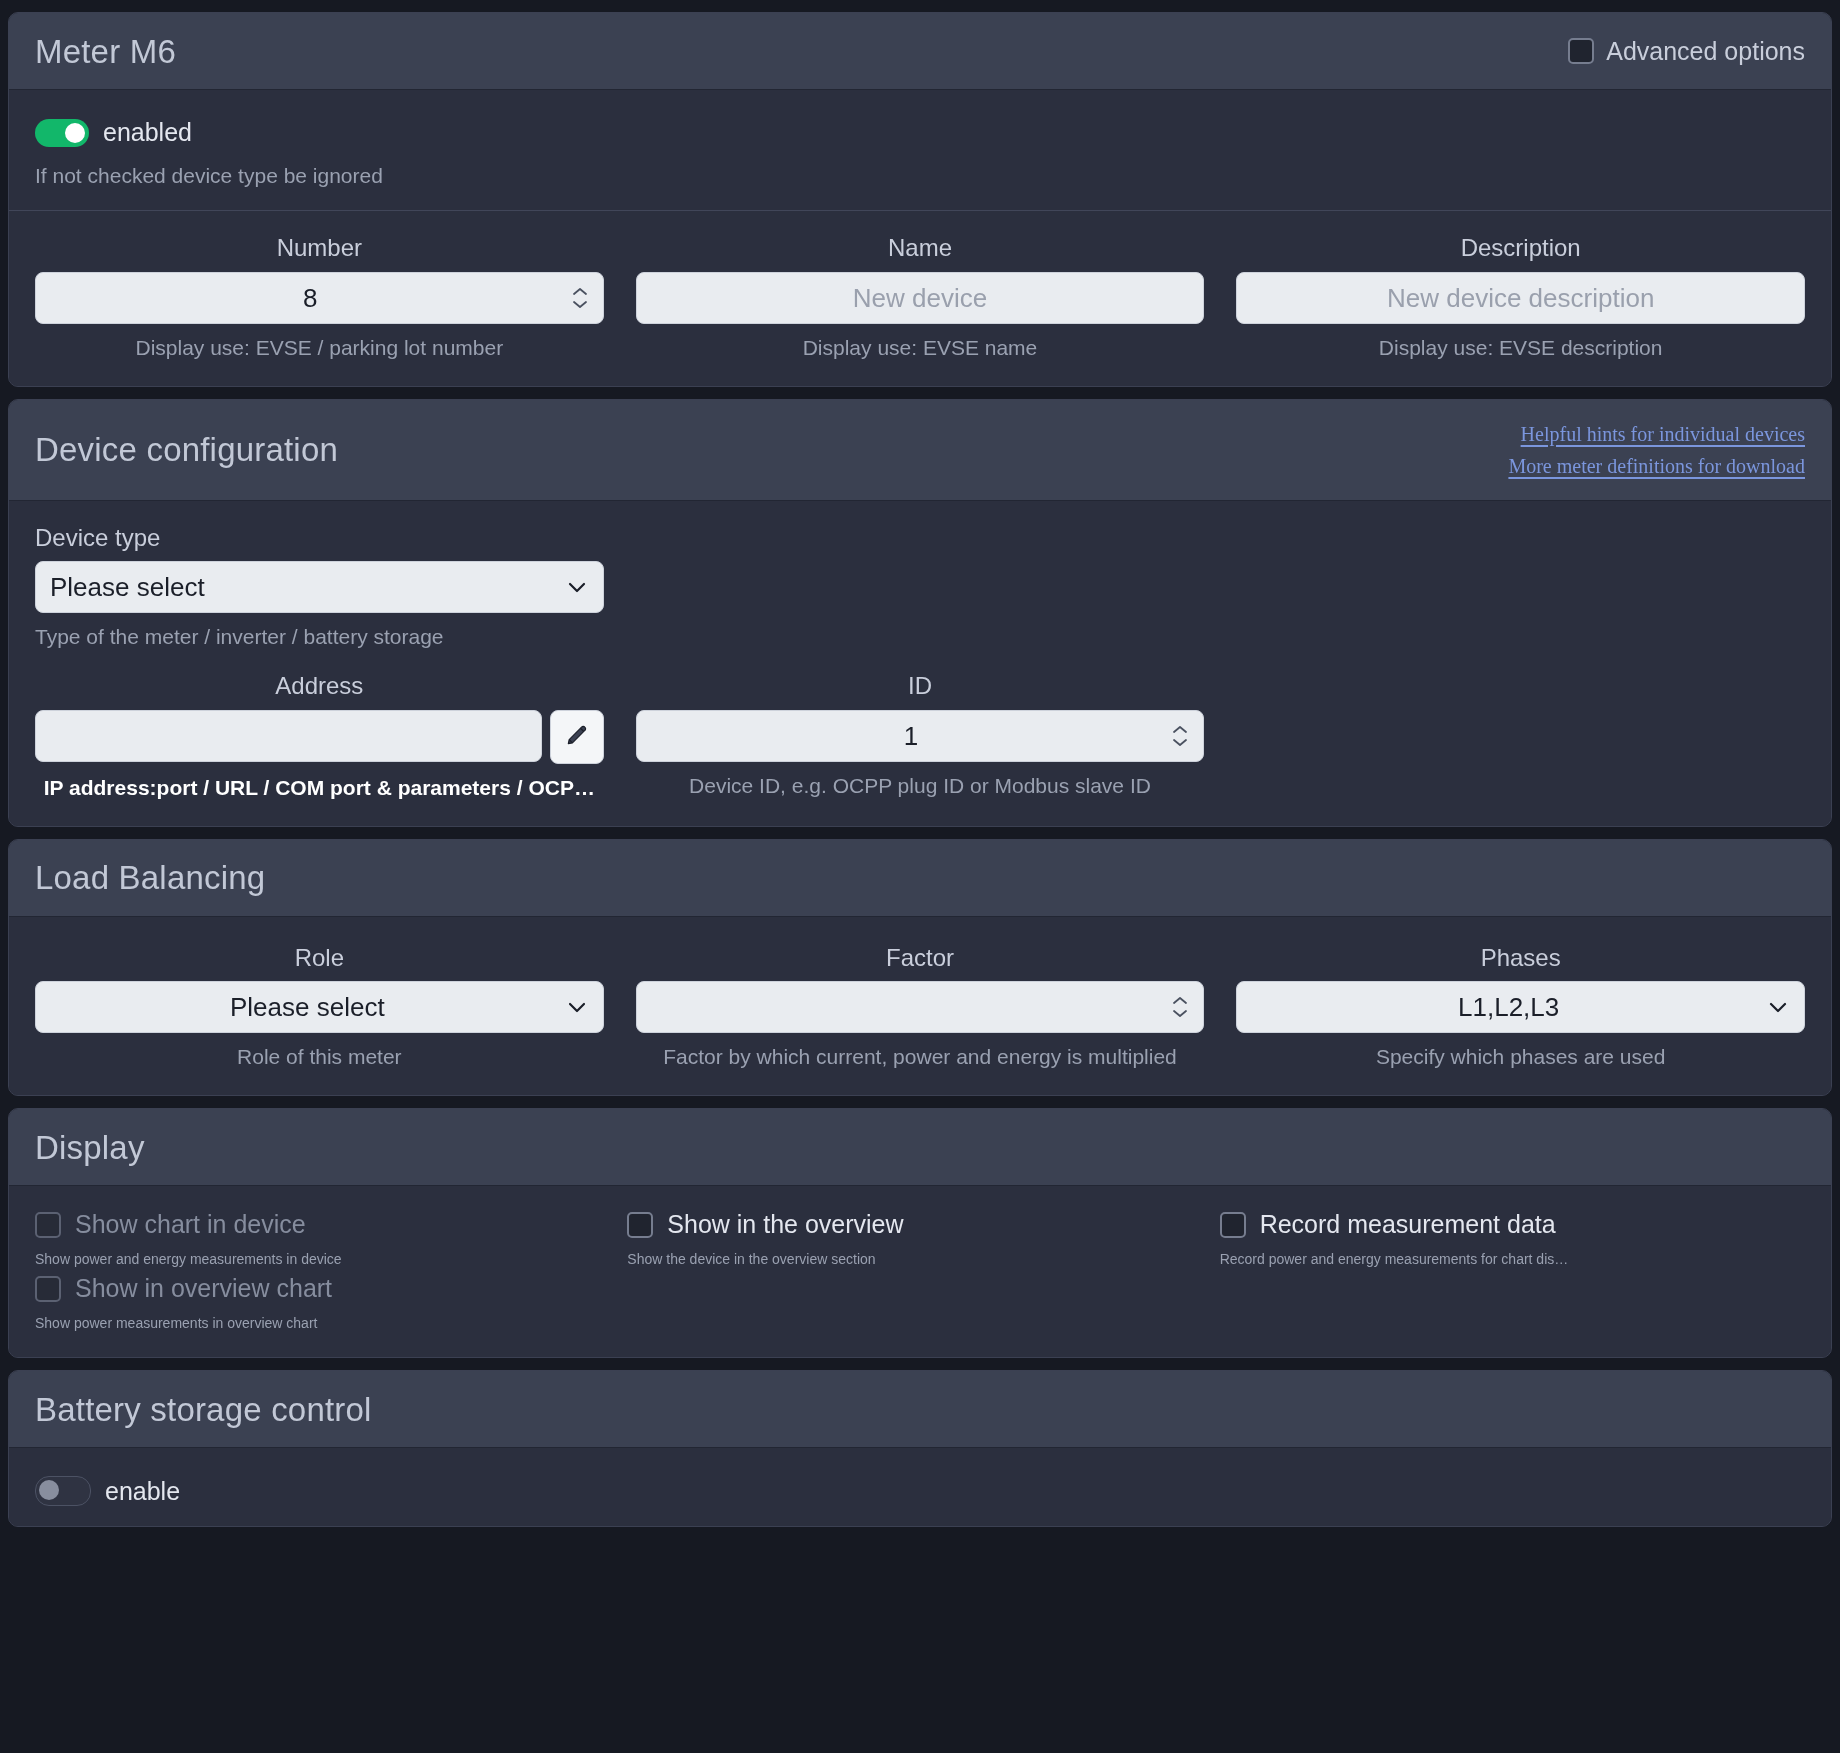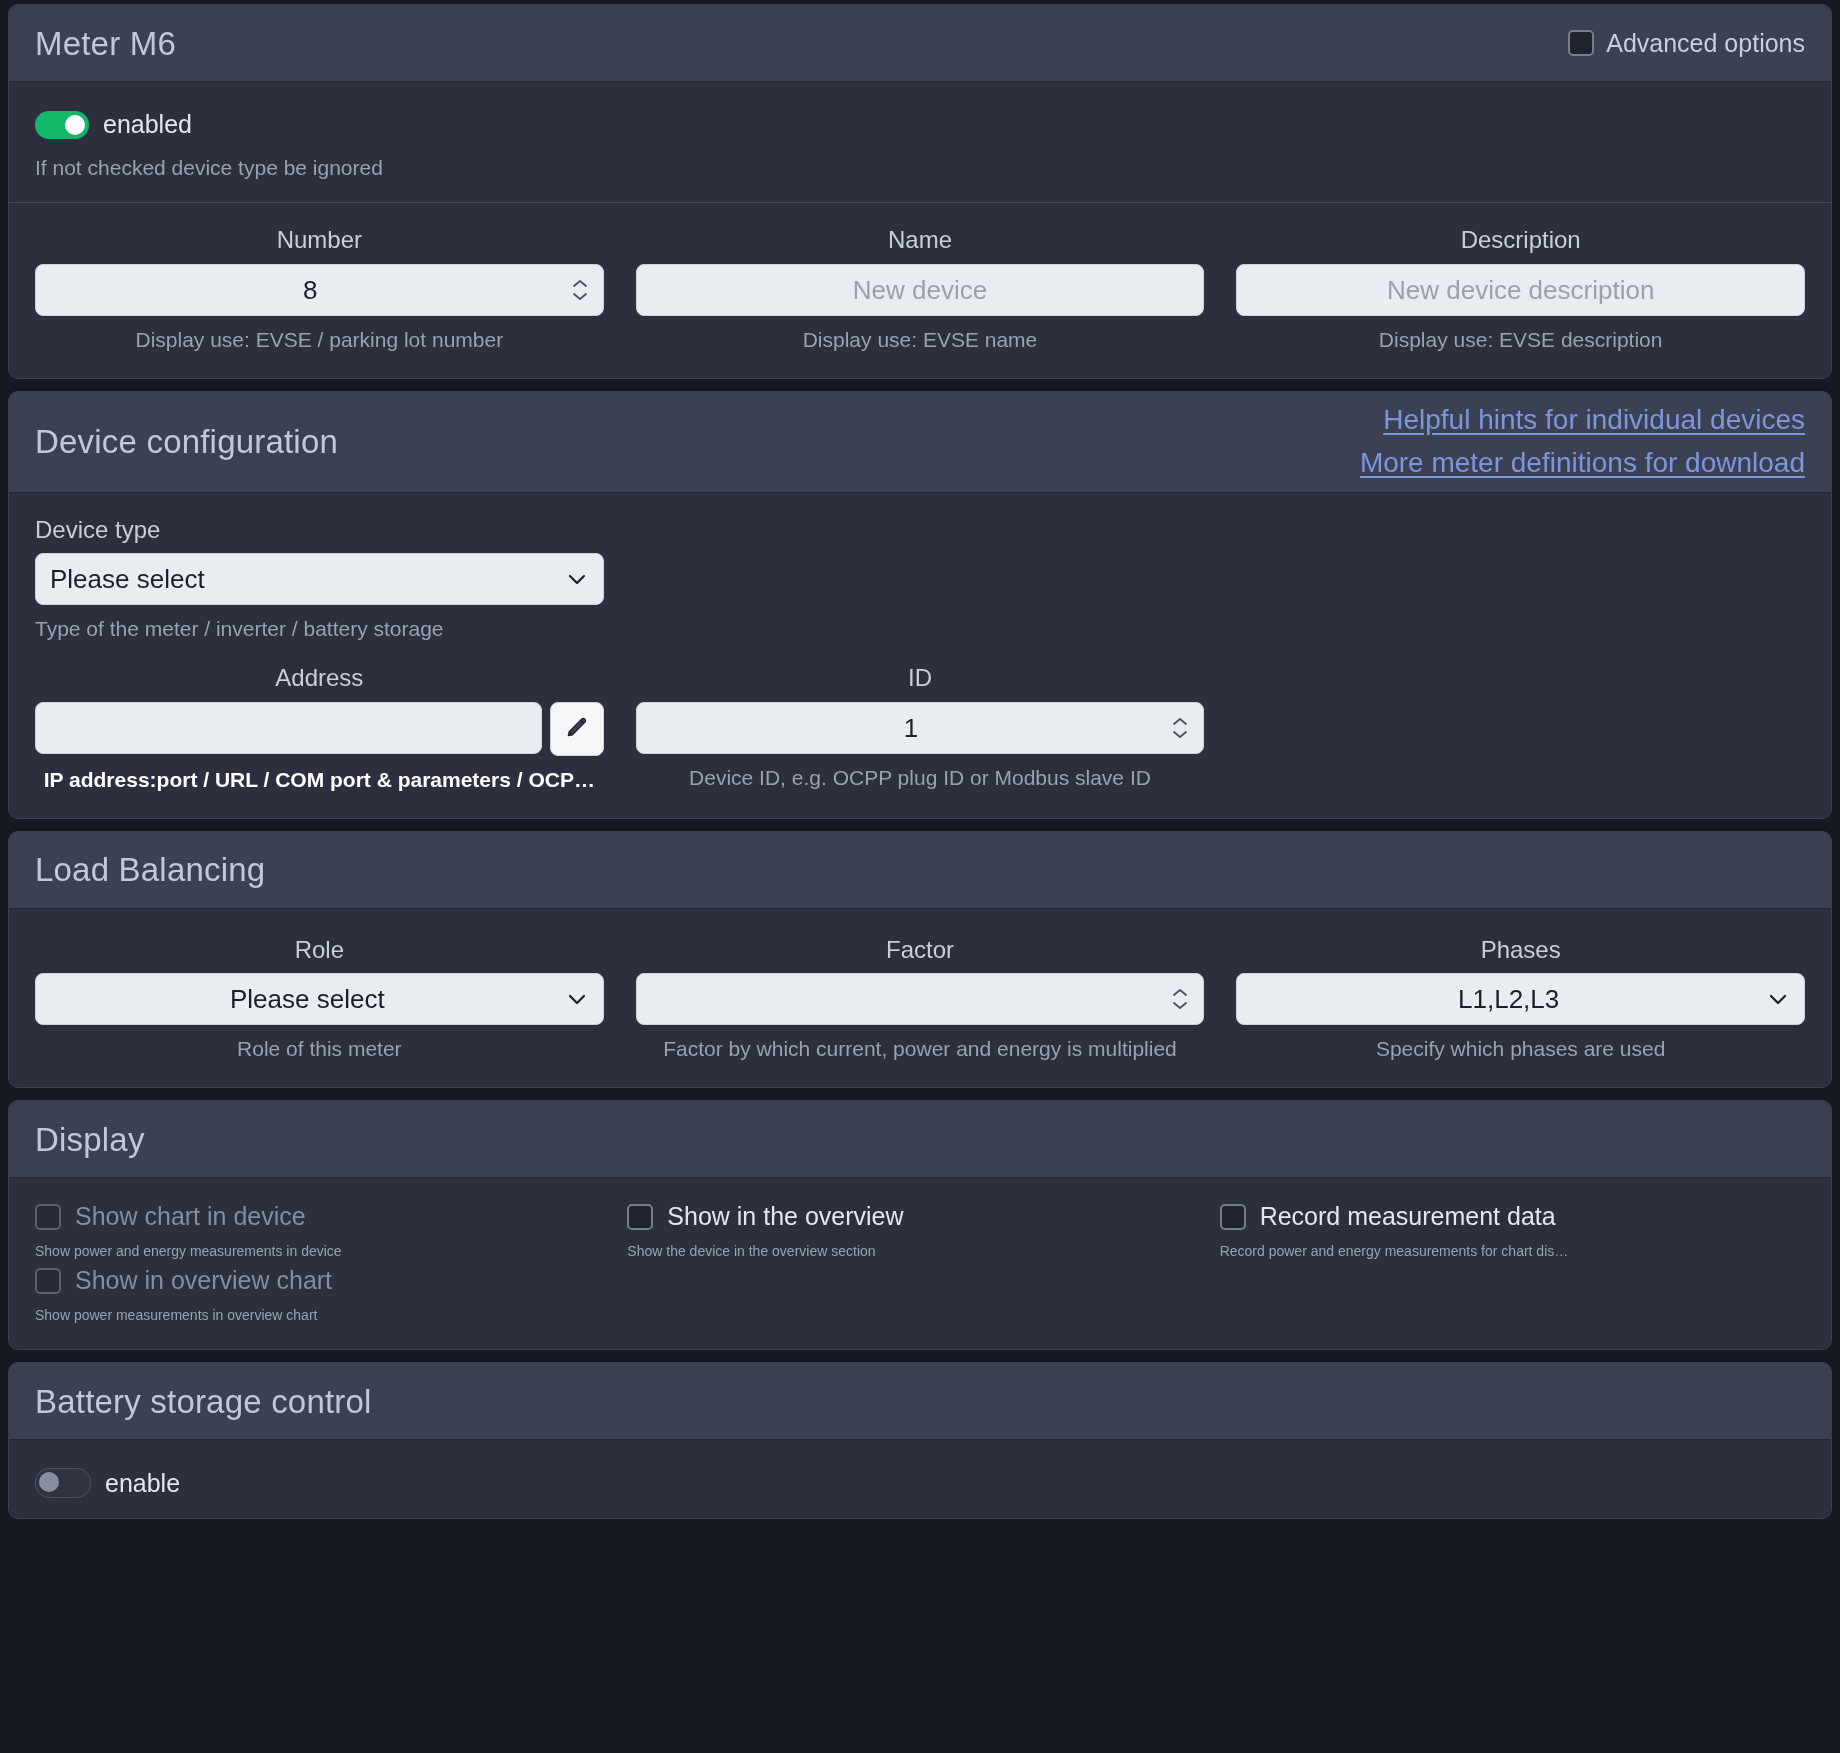--- a/index.html
+++ b/index.html
@@ -27,21 +27,21 @@
 
   
   .card {
     background: #2b2f3e;
     border-radius: 10px;
     border: 1px solid #3b4052;
     overflow: hidden;
     margin-bottom: 12px;
     flex: none;
   }
-  .card.first { margin-top: 4px; }
+  .card.first { margin-top: 12px; }
 
   .card-header {
     background: #3b4152;
     padding: 0 26px;
     height: 76px;
     display: flex;
     align-items: center;
     justify-content: space-between;
     border-bottom: 1px solid #222633;
   }
@@ -212,25 +212,26 @@
 
   
   .links {
     display: flex;
     flex-direction: column;
     align-items: flex-end;
     gap: 6px;
   }
   .link {
     color: #7b96dd;
-    font-size: 28px;
+    font-size: 20px;
     text-decoration: underline;
     text-underline-offset: 4px;
     cursor: pointer;
     line-height: 1.3;
+    font-family: Liberation Serif, serif;
   }
 
   
   .cb-row {
     display: flex;
     align-items: center;
     gap: 14px;
   }
   .cb-label { font-size: 25px; color: #e4e7ef; }
   .cb-label.dim { color: #868d9e; }

